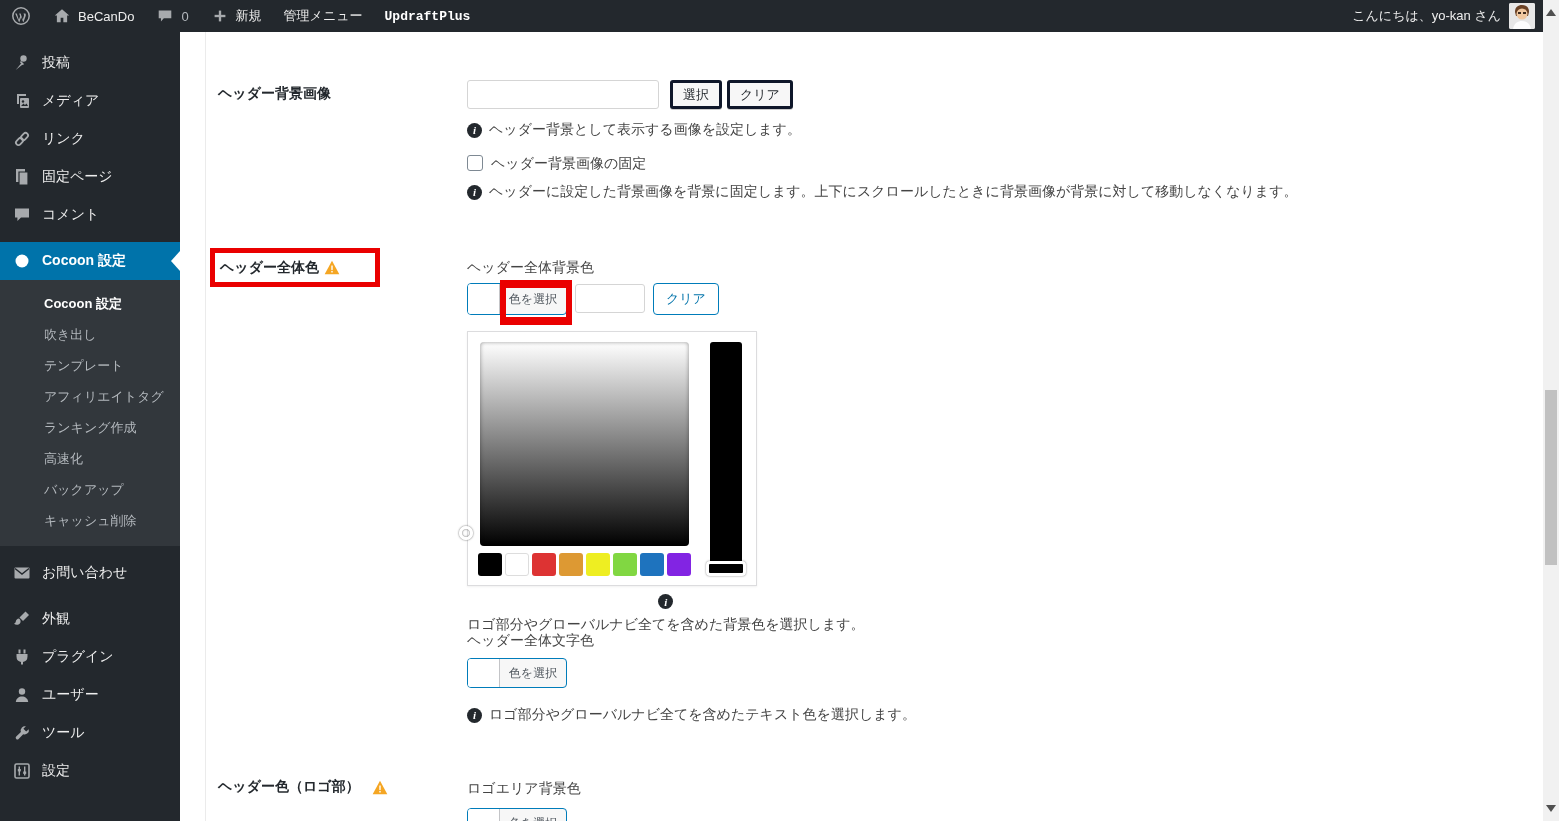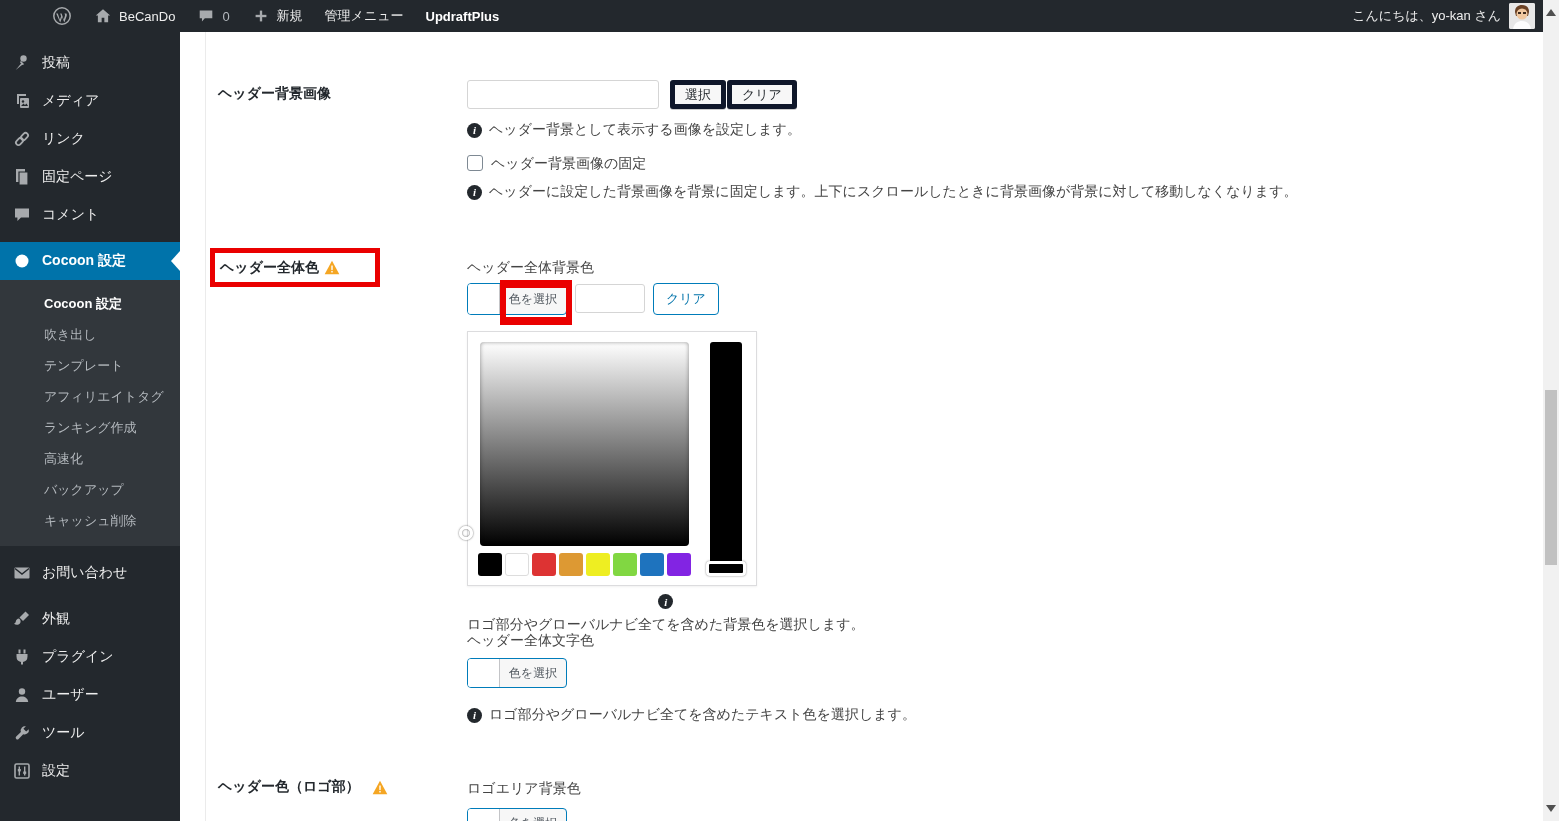--- a/index.html
+++ b/index.html
@@ -1,26 +1,26 @@
 <!DOCTYPE html>
 <html><head>
 <meta charset="utf-8">
 <style>
   * { margin:0; padding:0; box-sizing:border-box; }
   html,body { width:1559px; height:821px; overflow:hidden; background:#fff;
     font-family:"Liberation Sans","DejaVu Sans",sans-serif; }
 
   
   #adminbar { position:absolute; left:0; top:0; width:1543px; height:32px;
-    background:#23282d; color:#eee; display:flex; align-items:center; font-size:13px; z-index:50;padding-left:41px; }
+    background:#23282d; color:#eee; display:flex; align-items:center; font-size:13px; z-index:50; }
   .ab-item { display:flex; align-items:center; gap:7px; padding:0 11px; height:32px; cursor:pointer; }
   .ab-item svg { width:18px; height:18px; fill:#a7aaad; }
   .ab-logo svg { width:20px; height:20px; }
   .ab-count { color:#b4b9be; }
-  .ab-strong { font-weight:700; color:#fff; }
+  .ab-strong { font-weight:700; color:#fff;font-family:Liberation Mono, monospace; }
   .ab-right { margin-left:auto; display:flex; align-items:center; gap:8px; padding-right:8px; }
   .avatar { width:26px; height:26px; background:#e7e7e7; border-radius:2px; overflow:hidden; }
 
   
   #sidebar { position:absolute; left:0; top:32px; width:180px; height:789px;
     background:#23282d; color:#eee; font-size:14px; }
   .menu-item { position:relative; display:flex; align-items:center; gap:10px;
     height:38px; padding-left:12px; cursor:pointer; }
   .menu-item svg { width:20px; height:20px; fill:#a7aaad; flex:0 0 auto; }
   .menu-item.active { background:#0073aa; color:#fff; font-weight:600; }
@@ -38,21 +38,21 @@
   
   #content { position:absolute; left:180px; top:32px; width:1363px; height:789px;
     background:#fff; overflow:hidden; color:#444; font-size:14px; }
   #content .vline { position:absolute; left:25px; top:0; bottom:0; width:1px; background:#ebebeb; }
   .abs { position:absolute; }
   .row-label { font-weight:700; color:#23282d; font-size:14px; }
   .field-label { color:#444; }
 
   input.text { border:1px solid #d5d5d5; background:#fff; border-radius:3px;
     padding:0 6px; font-size:13px; color:#32373c; font-family:inherit; }
-  .btn-classic { background:#f7f7f7; border:5px solid #0f172a; border-radius:3px;
+  .btn-classic { background:#f7f7f7; border:3px solid #0f172a; border-radius:3px;
     color:#23282d; font-size:13px; padding:0 10px; height:29px; cursor:pointer;
     box-shadow:0 1px 0 #ccc; font-family:inherit; }
 
   .info-line { display:flex; align-items:center; gap:7px; color:#444; }
   .info-icon { width:15px; height:15px; border-radius:50%; background:#23282d; color:#fff;
     font-size:11px; font-weight:700; display:inline-flex; align-items:center; justify-content:center;
     flex:0 0 auto; font-family:"Liberation Serif","DejaVu Serif",serif; font-style:italic; }
   .info-icon::before { content:"i"; }
   .checkbox { width:16px; height:16px; border:1px solid #7e8993; border-radius:3px; background:#fff;
     display:inline-block; vertical-align:-3px; margin-right:8px; cursor:pointer; }

